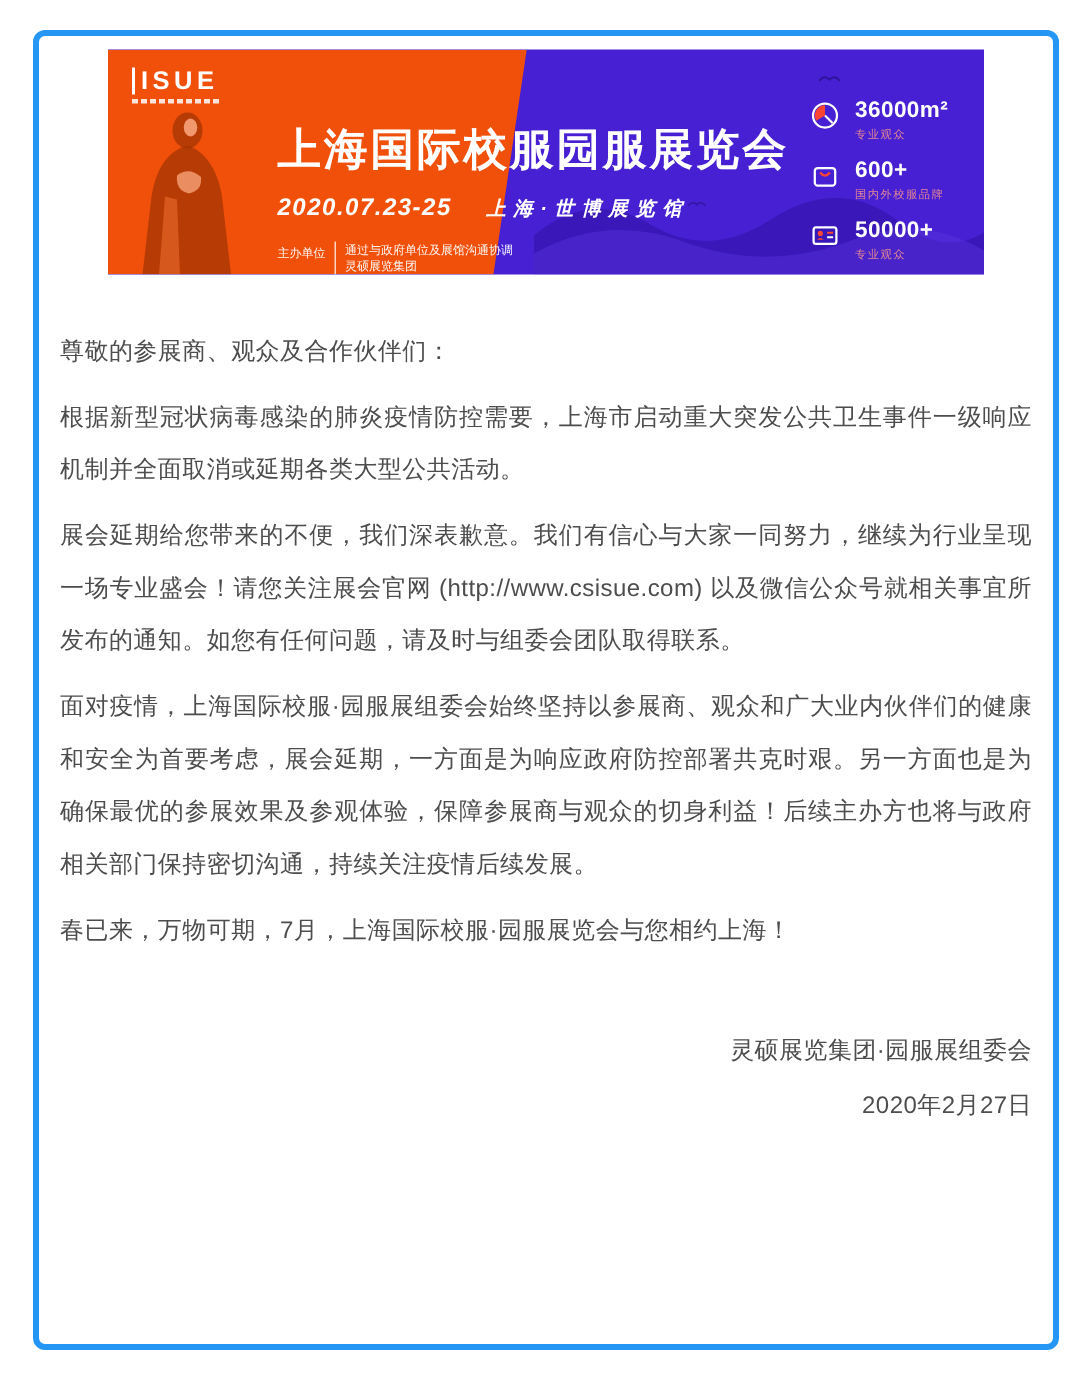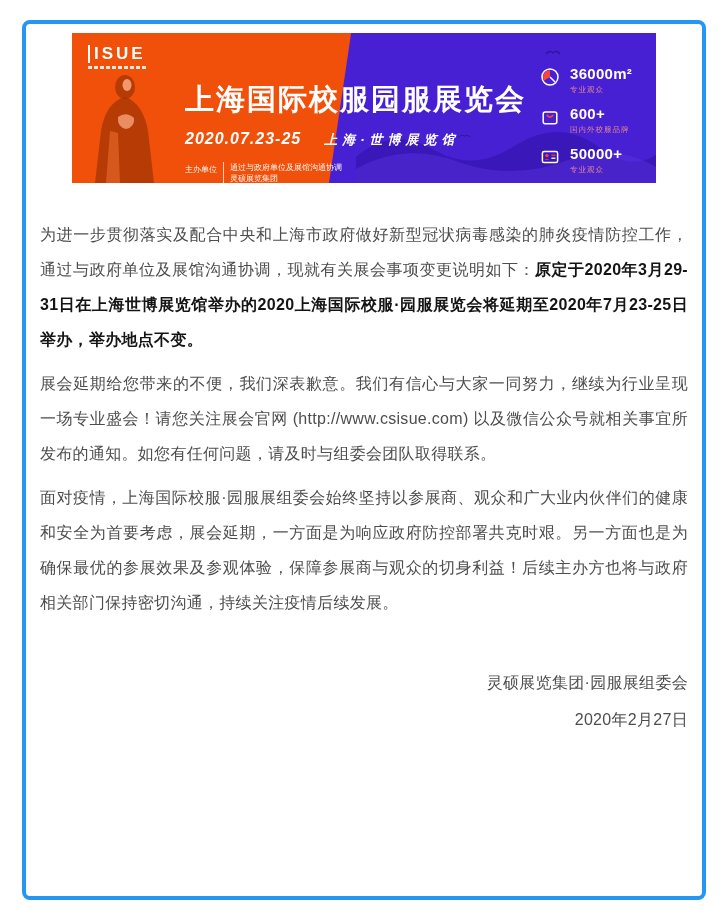--- a/index.html
+++ b/index.html
@@ -170,23 +170,25 @@
           </svg>
           <div>
             <div class="stat-value">50000+</div>
             <div class="stat-label">专业观众</div>
           </div>
         </div>
       </div>
     </div>
 
     <div class="letter">
-      <p><span>为进一步贯彻落实及配合中央和上海市政府做好新型冠状病毒感染的肺炎疫情防控工作，通过与政府单位及展馆沟通协调，现就有关展会事项变更说明如下：</span><b>原定于2020年3月29-31日在上海世博展览馆举办的2020上海国际校服·园服展览会将延期至2020年7月23-25日举办，举办地点不变。</b></p>
+      <p>尊敬的参展商、观众及合作伙伴们：</p>
+      <p>根据新型冠状病毒感染的肺炎疫情防控需要，上海市启动重大突发公共卫生事件一级响应机制并全面取消或延期各类大型公共活动。</p>
       <p>展会延期给您带来的不便，我们深表歉意。我们有信心与大家一同努力，继续为行业呈现一场专业盛会！请您关注展会官网 (http://www.csisue.com) 以及微信公众号就相关事宜所发布的通知。如您有任何问题，请及时与组委会团队取得联系。</p>
       <p>面对疫情，上海国际校服·园服展组委会始终坚持以参展商、观众和广大业内伙伴们的健康和安全为首要考虑，展会延期，一方面是为响应政府防控部署共克时艰。另一方面也是为确保最优的参展效果及参观体验，保障参展商与观众的切身利益！后续主办方也将与政府相关部门保持密切沟通，持续关注疫情后续发展。</p>
+      <p>春已来，万物可期，7月，上海国际校服·园服展览会与您相约上海！</p>
     </div>
 
     <div class="signature">
       <div>灵硕展览集团·园服展组委会</div>
       <div>2020年2月27日</div>
     </div>
 
   </div>
 </div>
 

